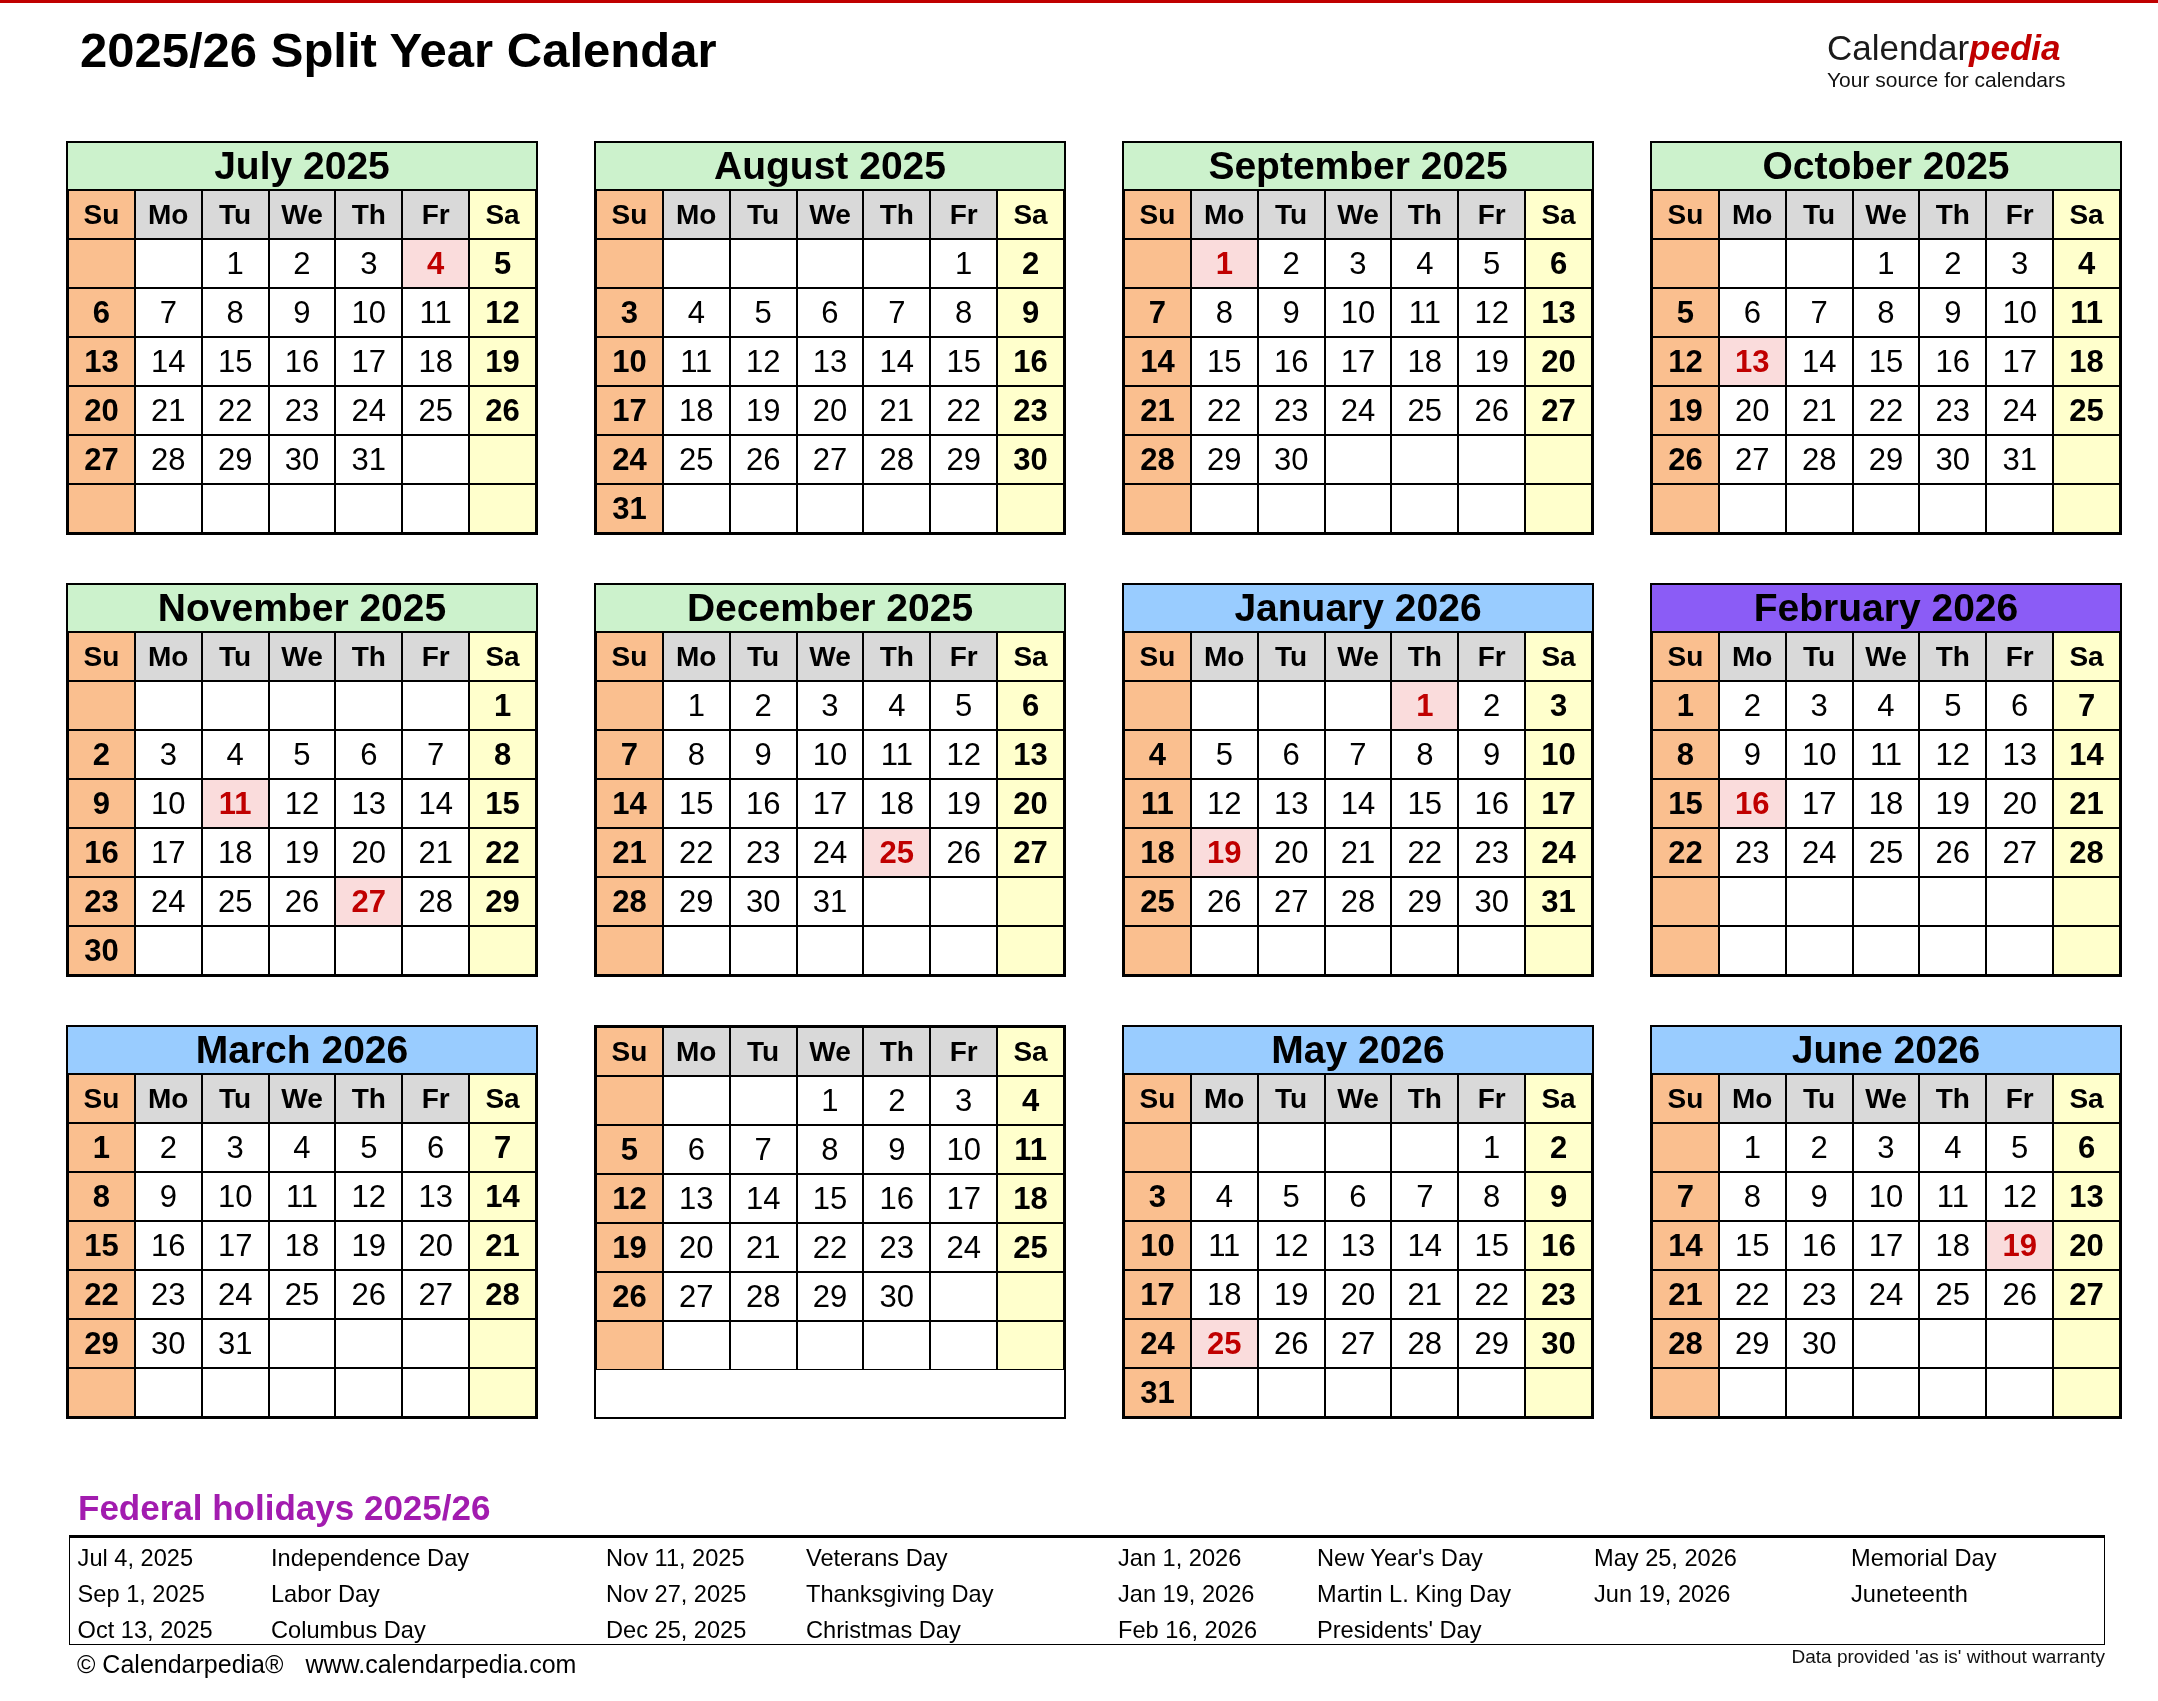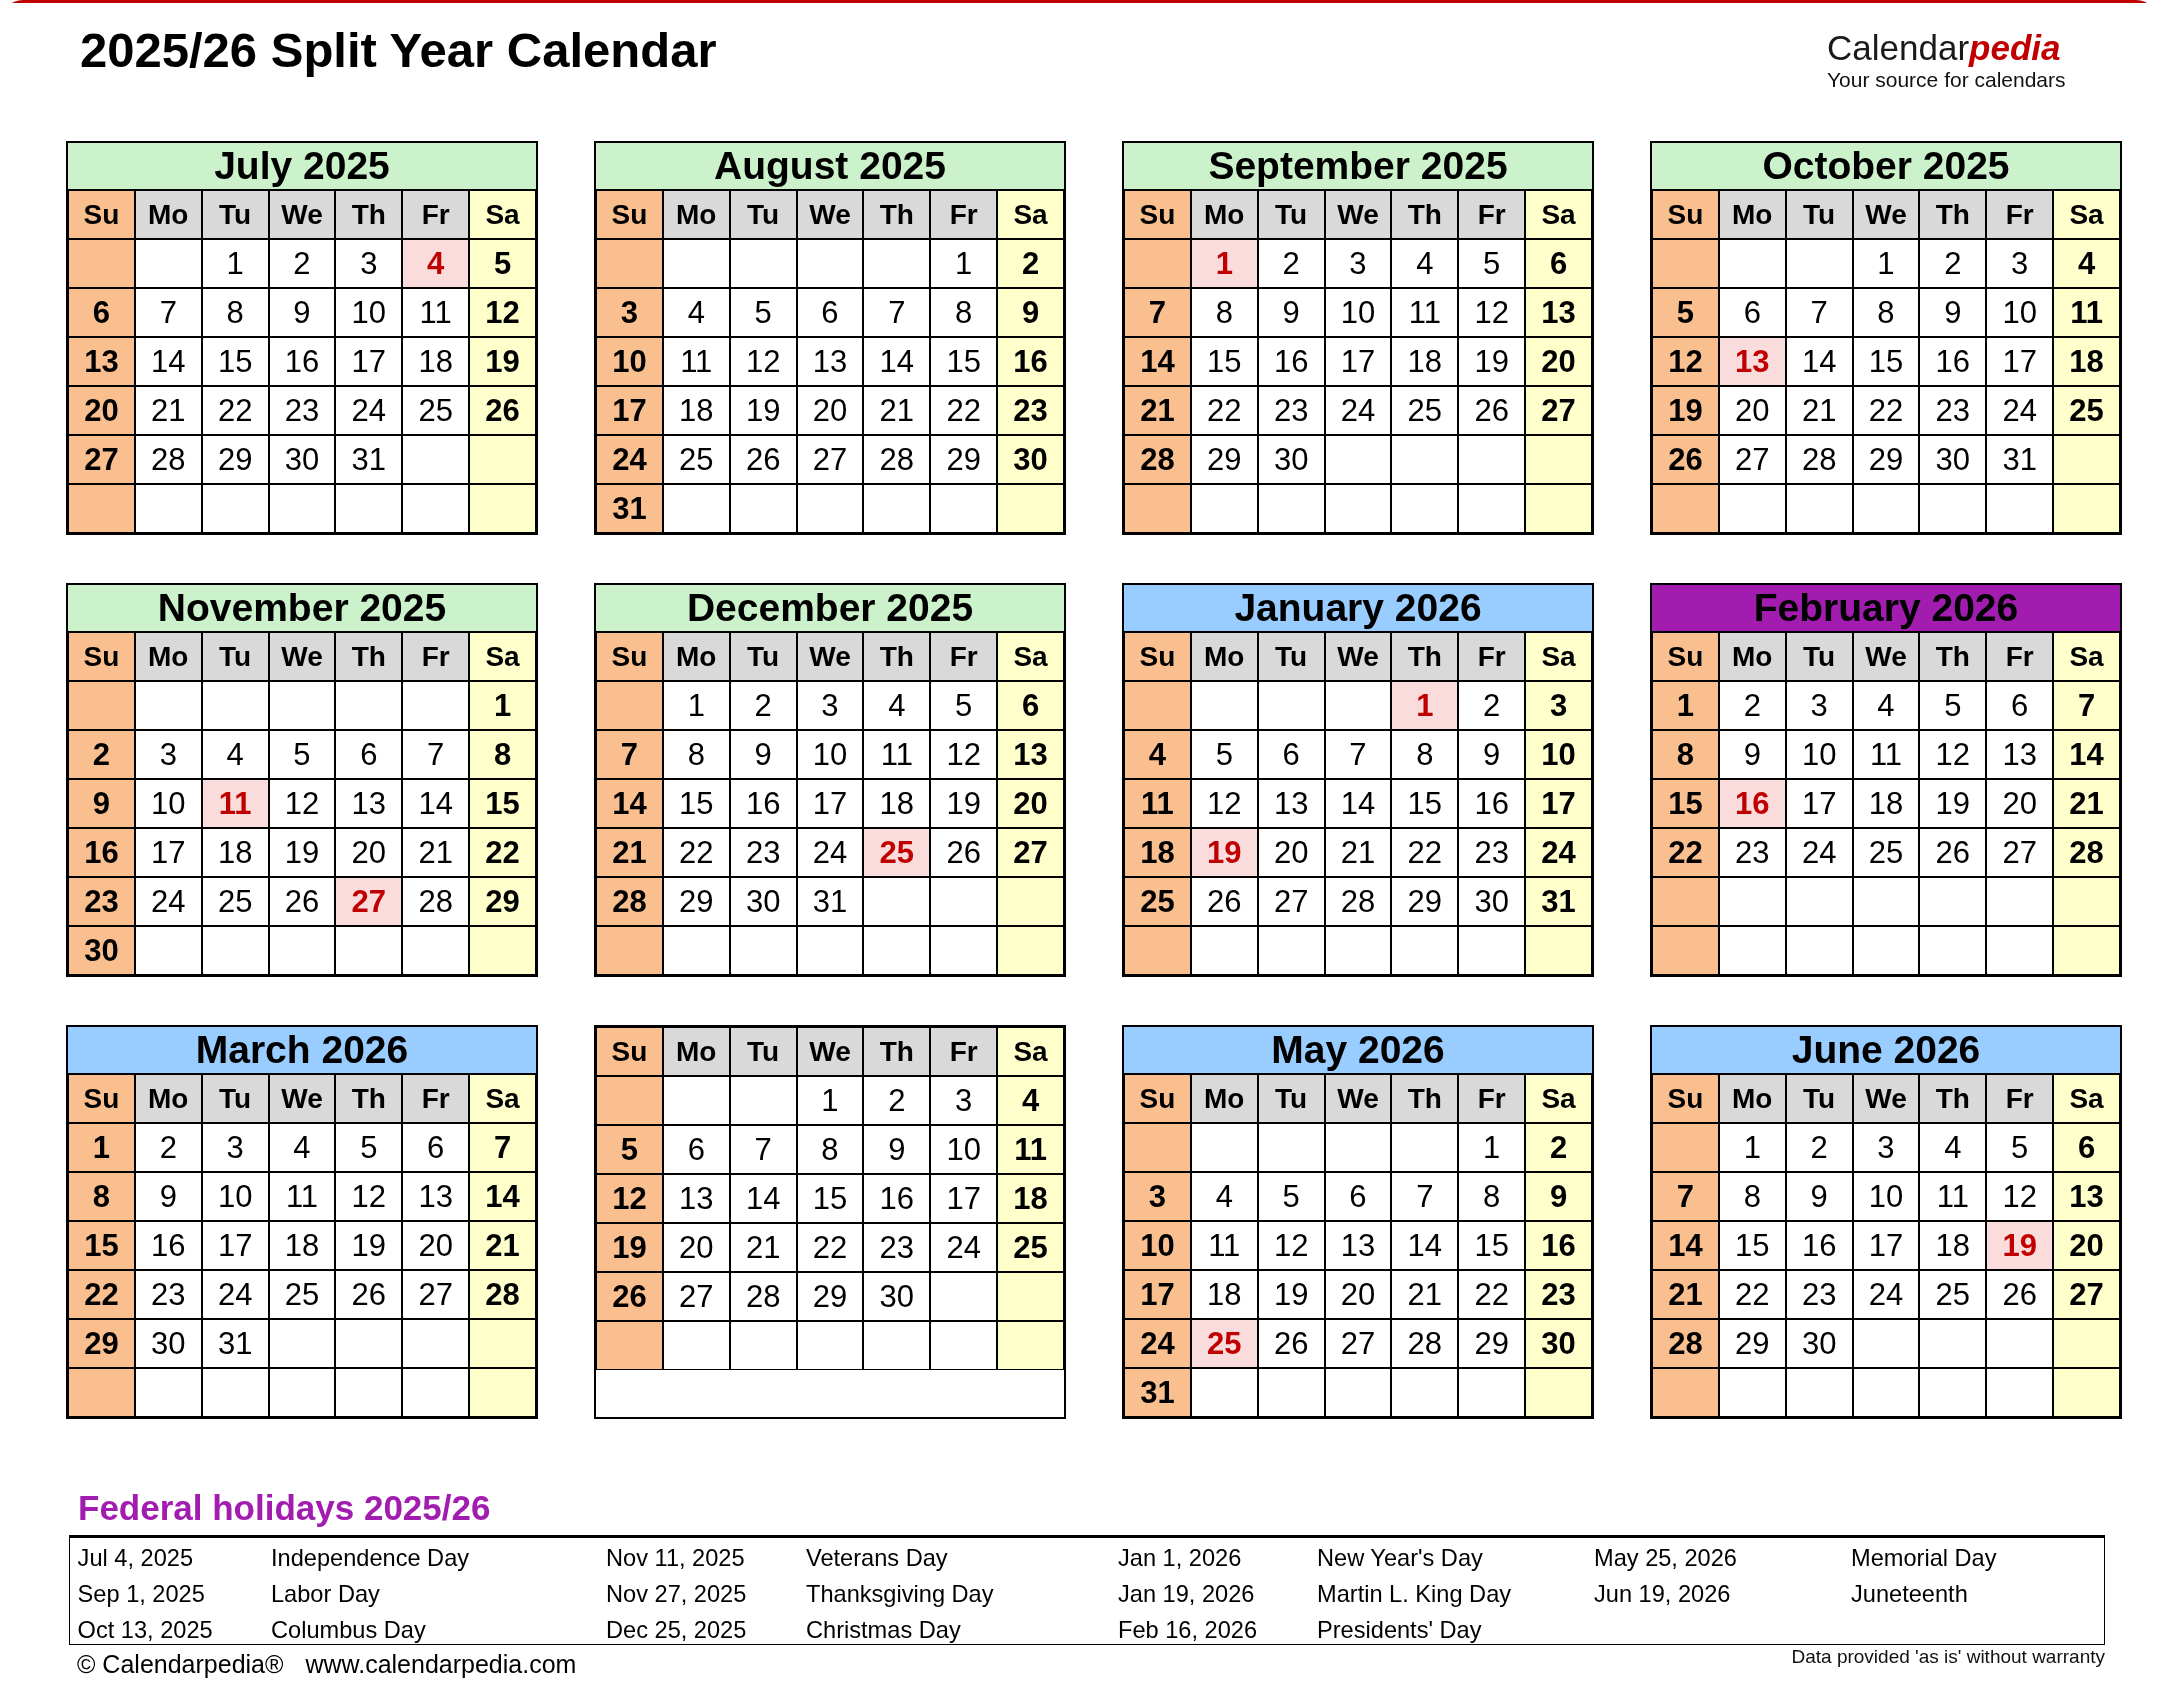--- a/index.html
+++ b/index.html
@@ -1,17 +1,17 @@
 <!DOCTYPE html>
 <html style="--accent-red: #c00000; --green-header: #ccf2cc; --blue-header: #99ccff; --sunday: #fabf8f; --saturday: #ffffcc; --weekday-header: #d9d9d9; --holiday-bg: #fadcdc; --holiday-text: #c00000;font-size:13.5px"><head>
 <meta charset="utf-8">
 <style>
   html,body{margin:0;padding:0;}
   body{font-family:"Liberation Sans", sans-serif; background:#ffffff;}
-  #page{position:relative;width:2159px;height:1702px;background:#ffffff;overflow:hidden;border-radius:23px;}
+  #page{position:relative;width:2159px;height:1702px;background:#ffffff;overflow:hidden;}
   .top-line{position:absolute;left:0;top:0;width:2159px;height:3.4px;background:var(--accent-red,#c00000);}
   .page-title{position:absolute;left:80px;top:22px;font-size:49px;font-weight:bold;color:#000;white-space:nowrap;}
   .logo{position:absolute;left:1827px;top:29px;white-space:nowrap;}
   .logo-line{font-size:35px;line-height:37px;color:#1a1a1a;}
   .logo-red{color:var(--accent-red,#c00000);font-weight:bold;font-style:italic;}
   .logo-tagline{font-size:21px;line-height:23px;color:#111;margin-top:2px;}
 
   .months-grid{position:absolute;left:66px;top:141px;display:grid;
     grid-template-columns:repeat(4,472px);column-gap:56px;row-gap:48px;}
   .month{width:472px;border:2.5px solid #000;background:#fff;box-sizing:border-box;}
@@ -422,21 +422,21 @@
           <div class="mcell sun"></div>
           <div class="mcell"></div>
           <div class="mcell"></div>
           <div class="mcell"></div>
           <div class="mcell"></div>
           <div class="mcell"></div>
           <div class="mcell sat"></div>
         </div>
       </div>
       <div class="month">
-        <div class="month-title" style="background: #a21caf;">February 2026</div>
+        <div class="month-title" style="background: #8b5cf6;">February 2026</div>
         <div class="mgrid">
           <div class="mcell dh sun">Su</div>
           <div class="mcell dh wd">Mo</div>
           <div class="mcell dh wd">Tu</div>
           <div class="mcell dh wd">We</div>
           <div class="mcell dh wd">Th</div>
           <div class="mcell dh wd">Fr</div>
           <div class="mcell dh sat">Sa</div>
           <div class="mcell sun">1</div>
           <div class="mcell">2</div>

